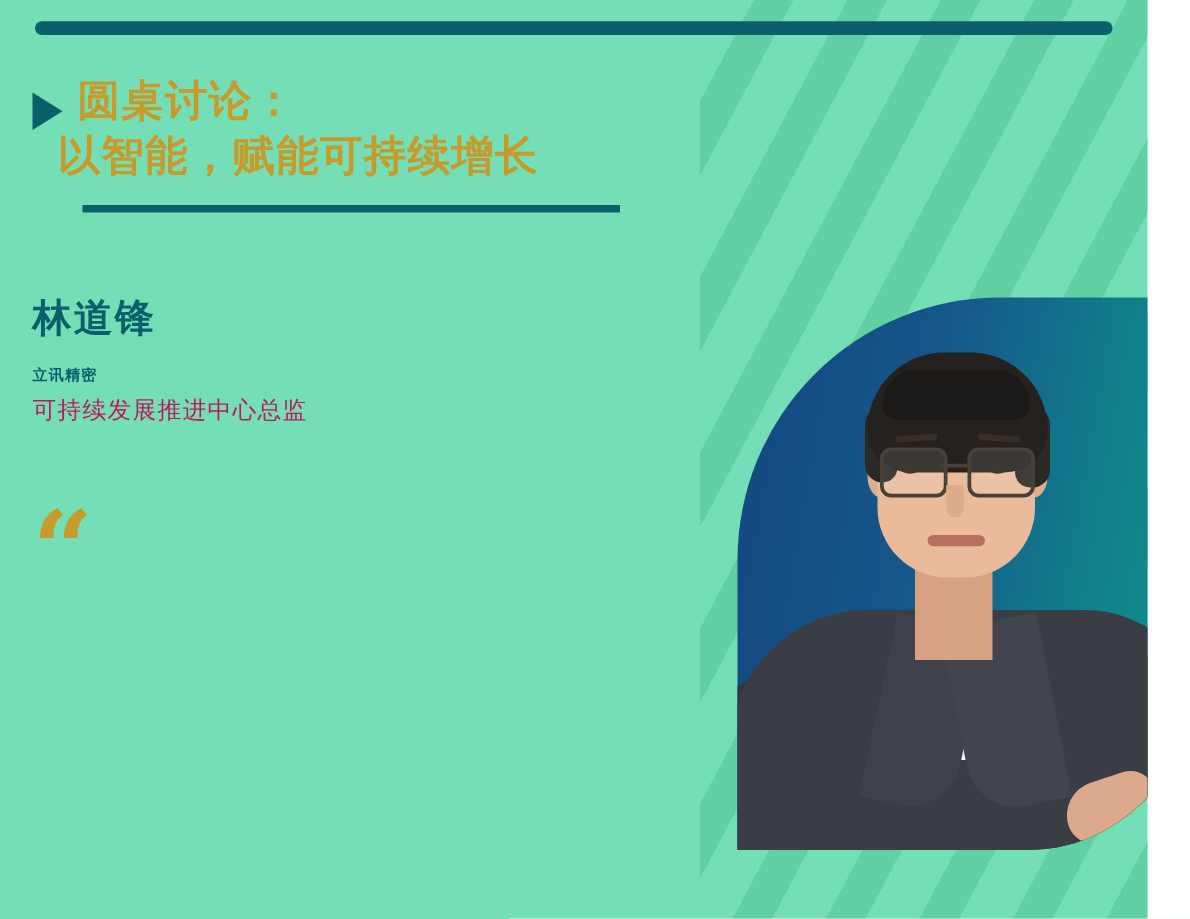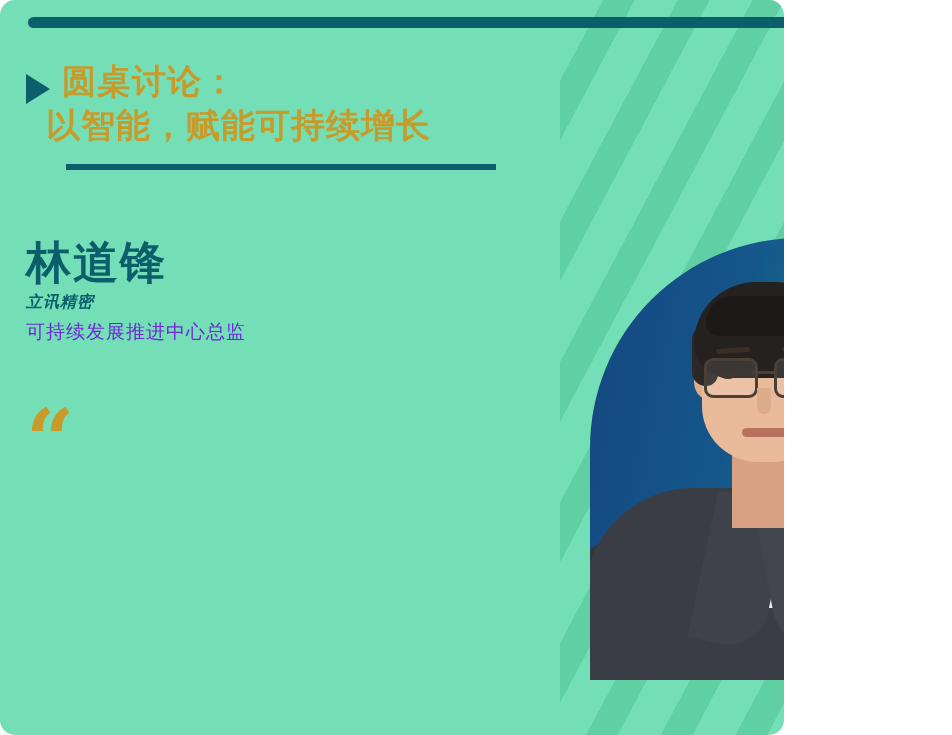--- a/index.html
+++ b/index.html
@@ -2,26 +2,25 @@
 <html><head>
 <meta charset="utf-8">
 <style>
   html, body {
     margin: 0;
     padding: 0;
     background: #ffffff;
   }
   #slide {
     position: relative;
-    width: 784px;
+    width: 918px;
     height: 735px;
     overflow: hidden;
     background: #74dfb6;
     font-family: "Liberation Sans", "DejaVu Sans", sans-serif;
-    border-radius: 15px;
   }
 
   
   #stripes {
     position: absolute;
     top: 0;
     left: 560px;
     width: 392px;
     height: 735px;
     background-image: repeating-linear-gradient(
@@ -86,36 +85,35 @@
 
   
   #speaker {
     position: absolute;
     left: 26px;
     top: 238px;
     width: 520px;
   }
   #speaker-name {
     color: #0b5f6b;
-    font-size: 45px;
+    font-size: 31px;
     font-weight: bold;
     letter-spacing: 2px;
     line-height: 1.1;
   }
   #speaker-company {
-    margin-top: 4px;
+    margin-top: 20px;
     color: #0b5f6b;
-    font-size: 16px;
+    font-size: 12px;
     font-weight: bold;
     letter-spacing: 1px;
-    font-style: italic;
   }
   #speaker-role {
     margin-top: 6px;
-    color: #6d28d9;
+    color: #be185d;
     font-size: 19px;
     font-weight: normal;
     letter-spacing: 1px;
   }
 
   
   #quote-block {
     position: absolute;
     left: 26px;
     top: 398px;

